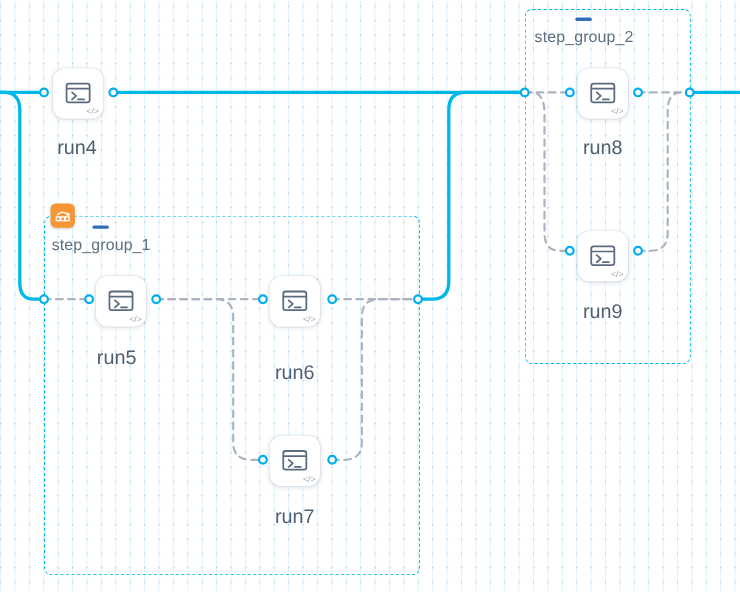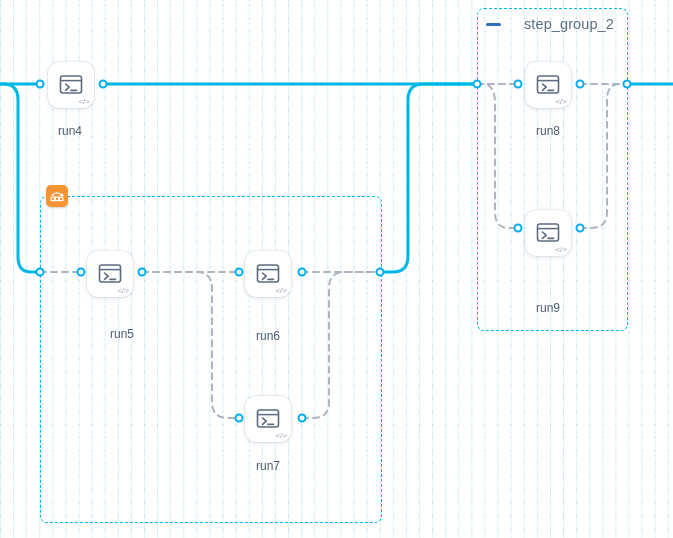--- a/index.html
+++ b/index.html
@@ -33,22 +33,23 @@
     position: absolute;
     border: 1.6px dashed #00b8e8;
     border-radius: 7px;
     background: rgba(255,255,255,0.0);
     box-sizing: border-box;
   }
   .group-header {
     position: absolute;
     display: flex;
     align-items: center;
-    gap: 23px;
+    gap: 7px;
     white-space: nowrap;
+    flex-direction: column;
   }
   .group-dash {
     display: inline-block;
     width: 15px;
     height: 3px;
     border-radius: 2px;
     background: #2f6fb8;
   }
   .group-label {
     font-size: 14.5px;
@@ -81,21 +82,21 @@
     position: absolute;
     right: 4px;
     bottom: 2px;
     font-size: 8px;
     color: #9aa5b4;
     line-height: 1;
     font-family: "Liberation Sans", sans-serif;
   }
   .node-label {
     position: absolute;
-    font-size: 12px;
+    font-size: 18px;
     color: #4f5e70;
     text-align: center;
     white-space: nowrap;
     transform: translateX(-50%);
   }
   .port {
     position: absolute;
     width: 9px;
     height: 9px;
     border-radius: 50%;
@@ -139,20 +140,24 @@
   <div class="group-badge" style="left:46px; top:185px;">
     <svg width="16" height="16" viewBox="0 0 16 16" aria-hidden="true">
       <path d="M3.2 7.2 Q8 2.6 12.8 7.2" fill="none" stroke="#ffffff" stroke-width="1.3" stroke-linecap="round"></path>
       <circle cx="12.9" cy="7.0" r="1.5" fill="#ffffff"></circle>
       <rect x="2.2" y="9.2" width="3.4" height="3.4" fill="none" stroke="#ffffff" stroke-width="1.2"></rect>
       <rect x="6.3" y="9.2" width="3.4" height="3.4" fill="none" stroke="#ffffff" stroke-width="1.2"></rect>
       <rect x="10.4" y="9.2" width="3.4" height="3.4" fill="none" stroke="#ffffff" stroke-width="1.2"></rect>
     </svg>
   </div>
 
+  <div class="group-header" style="left:47px; top:205px;">
+    <span class="group-dash"></span>
+    <span class="group-label">step_group_1</span>
+  </div>
 
   <div class="group-header" style="left:486px; top:16px;">
     <span class="group-dash"></span>
     <span class="group-label">step_group_2</span>
   </div>
 
   <div class="node" style="left:48px; top:62px;">
     <svg width="28" height="28" viewBox="0 0 28 28">
       <rect x="3.5" y="5" width="21" height="17" rx="2.2" fill="none" stroke="#5c6b80" stroke-width="1.6"></rect>
       <line x1="3.5" y1="9.6" x2="24.5" y2="9.6" stroke="#5c6b80" stroke-width="1.5"></line>
@@ -165,21 +170,21 @@
 
   <div class="node" style="left:87px; top:251px;">
     <svg width="28" height="28" viewBox="0 0 28 28">
       <rect x="3.5" y="5" width="21" height="17" rx="2.2" fill="none" stroke="#5c6b80" stroke-width="1.6"></rect>
       <line x1="3.5" y1="9.6" x2="24.5" y2="9.6" stroke="#5c6b80" stroke-width="1.5"></line>
       <path d="M8.5 13 L12.2 16.2 L8.5 19.4" fill="none" stroke="#5c6b80" stroke-width="1.6" stroke-linecap="round" stroke-linejoin="round"></path>
       <line x1="14" y1="19.4" x2="19.5" y2="19.4" stroke="#5c6b80" stroke-width="1.6" stroke-linecap="round"></line>
     </svg>
     <span class="node-code-badge">&lt;/&gt;</span>
   </div>
-  <div class="node-label" style="left:122px; top:315px;margin-top:12px;">run5</div>
+  <div class="node-label" style="left:106px; top:315px;">run5</div>
 
   <div class="node" style="left:245px; top:251px;">
     <svg width="28" height="28" viewBox="0 0 28 28">
       <rect x="3.5" y="5" width="21" height="17" rx="2.2" fill="none" stroke="#5c6b80" stroke-width="1.6"></rect>
       <line x1="3.5" y1="9.6" x2="24.5" y2="9.6" stroke="#5c6b80" stroke-width="1.5"></line>
       <path d="M8.5 13 L12.2 16.2 L8.5 19.4" fill="none" stroke="#5c6b80" stroke-width="1.6" stroke-linecap="round" stroke-linejoin="round"></path>
       <line x1="14" y1="19.4" x2="19.5" y2="19.4" stroke="#5c6b80" stroke-width="1.6" stroke-linecap="round"></line>
     </svg>
     <span class="node-code-badge">&lt;/&gt;</span>
   </div>
@@ -209,21 +214,21 @@
 
   <div class="node" style="left:525px; top:210px;">
     <svg width="28" height="28" viewBox="0 0 28 28">
       <rect x="3.5" y="5" width="21" height="17" rx="2.2" fill="none" stroke="#5c6b80" stroke-width="1.6"></rect>
       <line x1="3.5" y1="9.6" x2="24.5" y2="9.6" stroke="#5c6b80" stroke-width="1.5"></line>
       <path d="M8.5 13 L12.2 16.2 L8.5 19.4" fill="none" stroke="#5c6b80" stroke-width="1.6" stroke-linecap="round" stroke-linejoin="round"></path>
       <line x1="14" y1="19.4" x2="19.5" y2="19.4" stroke="#5c6b80" stroke-width="1.6" stroke-linecap="round"></line>
     </svg>
     <span class="node-code-badge">&lt;/&gt;</span>
   </div>
-  <div class="node-label" style="left:548px; top:273px;margin-top:28px;">run9</div>
+  <div class="node-label" style="left:548px; top:273px;">run9</div>
 
   <div class="port" style="left:40px;  top:84px;"></div>
   <div class="port" style="left:103px; top:84px;"></div>
   <div class="port" style="left:40px;  top:272px;"></div>
   <div class="port" style="left:81px;  top:272px;"></div>
   <div class="port" style="left:142px; top:272px;"></div>
   <div class="port" style="left:239px; top:272px;"></div>
   <div class="port" style="left:302px; top:272px;"></div>
   <div class="port" style="left:239px; top:418px;"></div>
   <div class="port" style="left:302px; top:418px;"></div>

